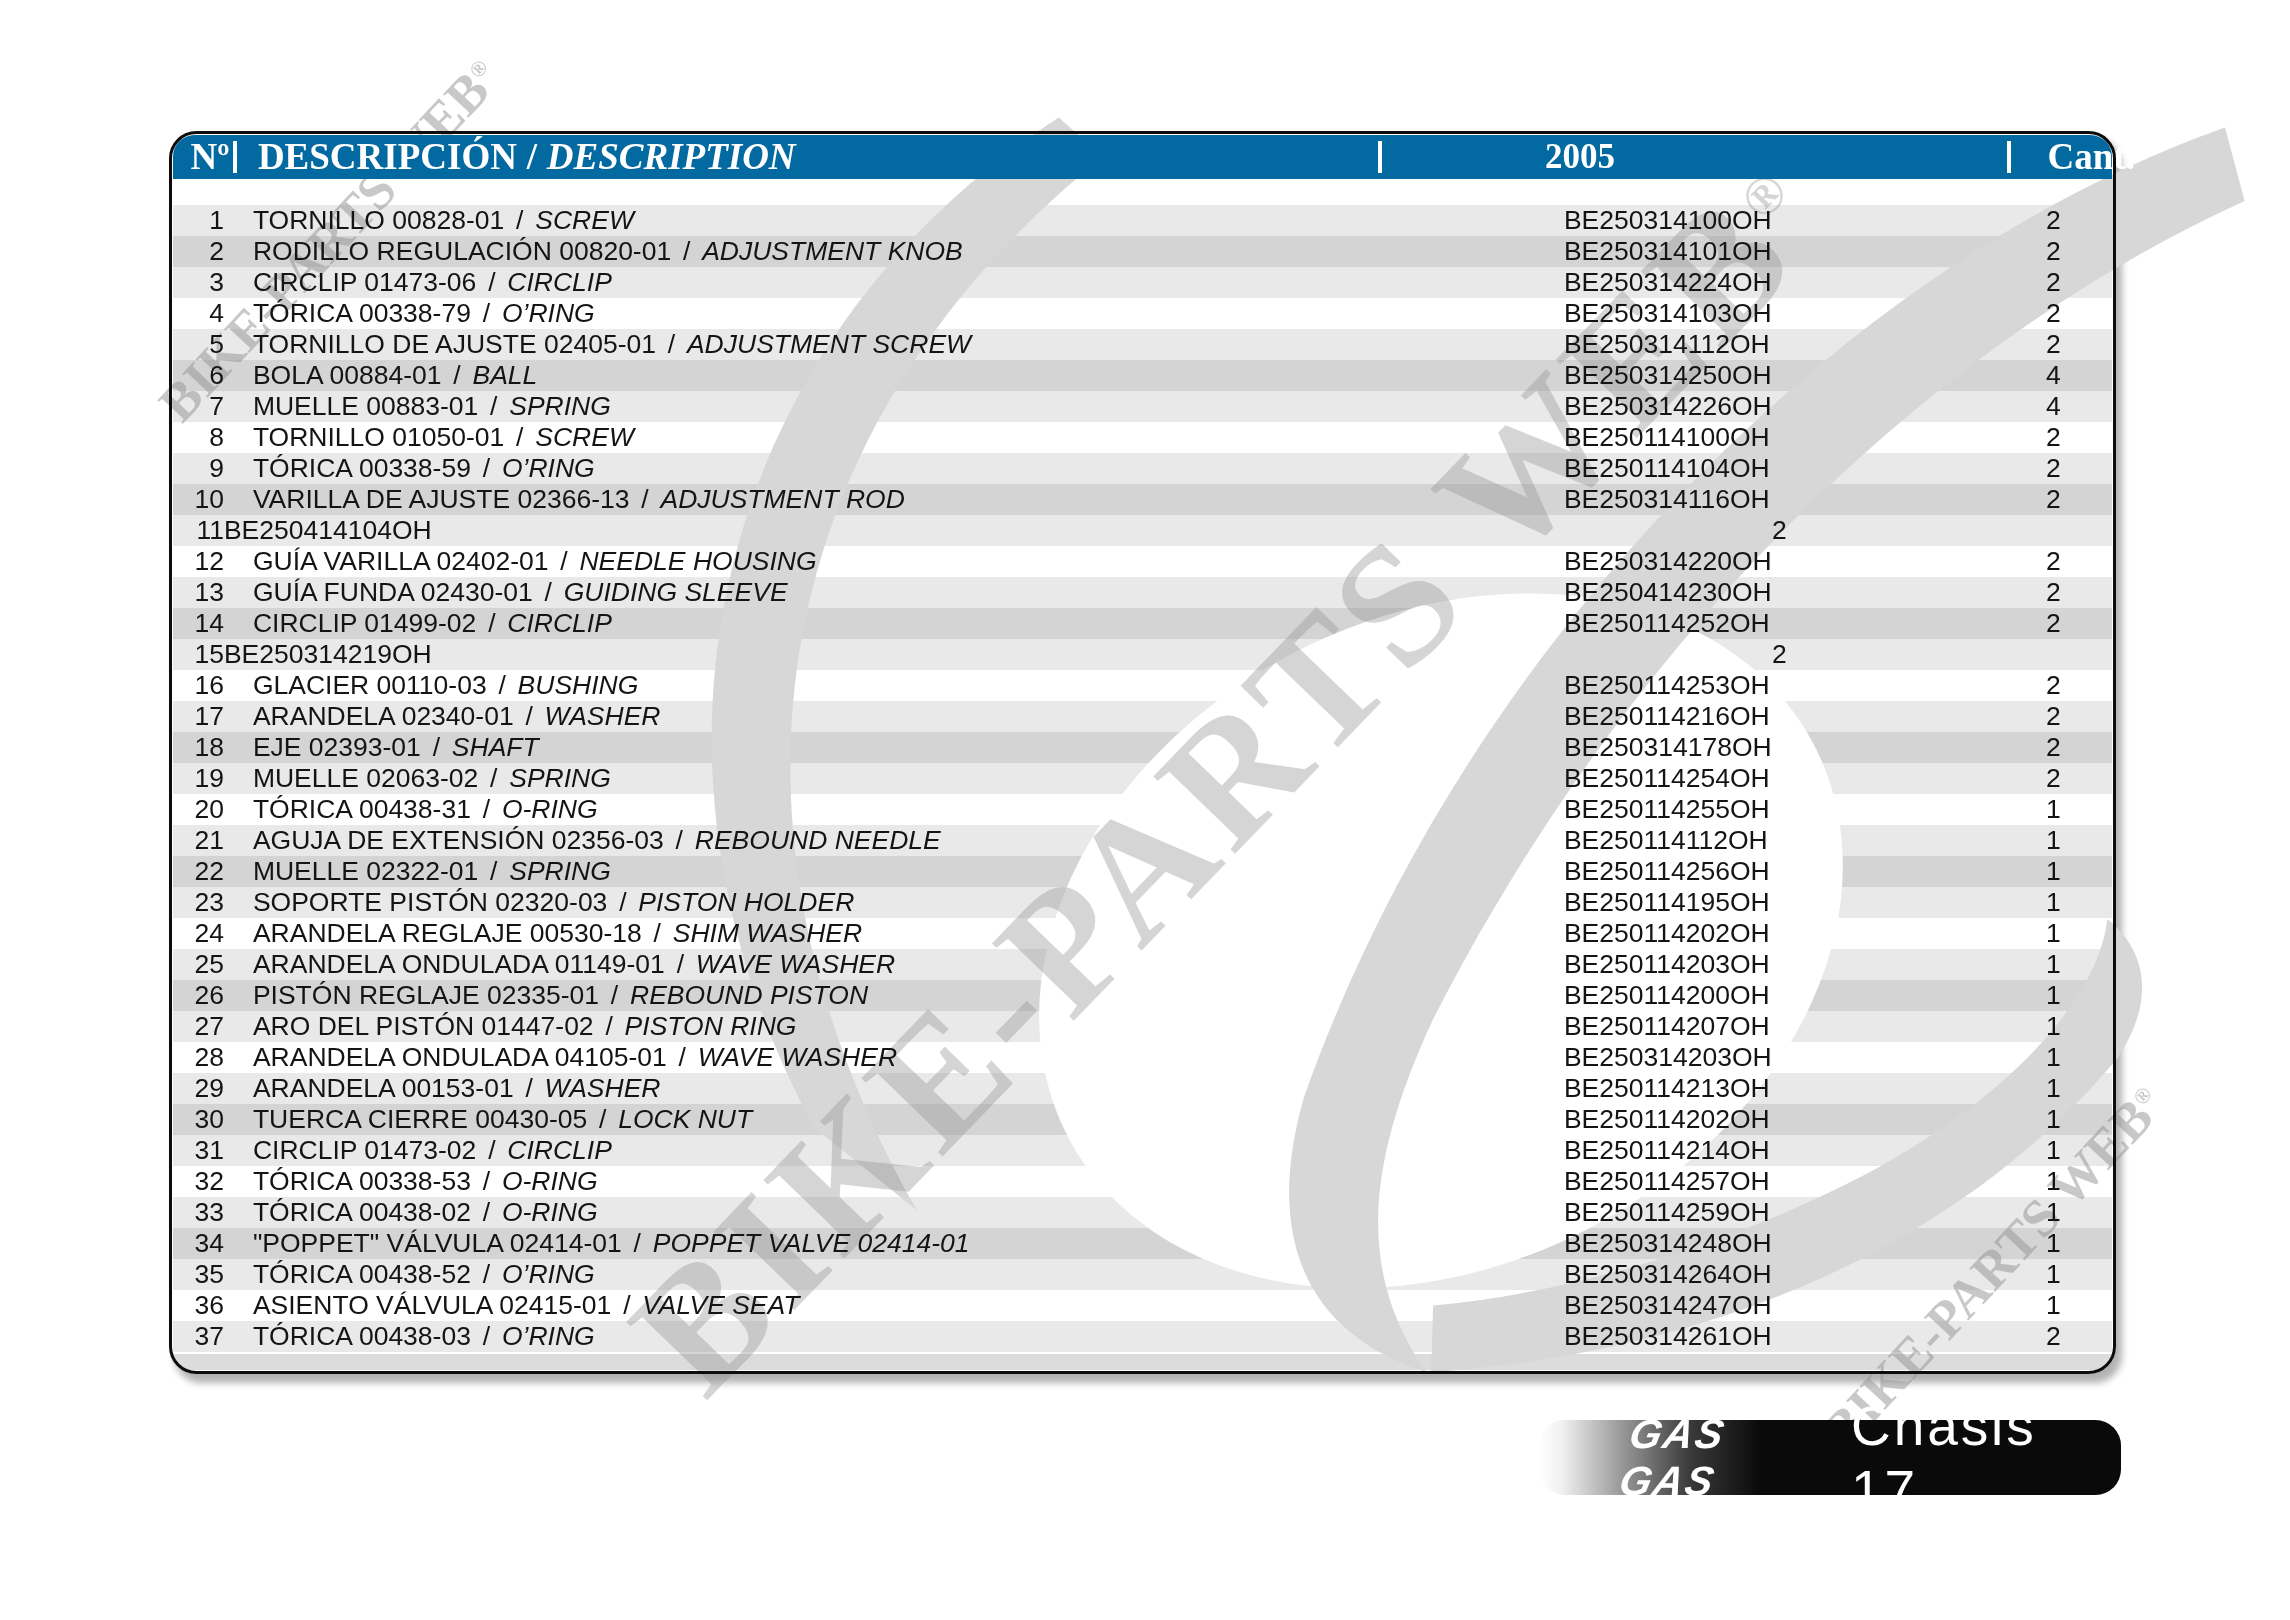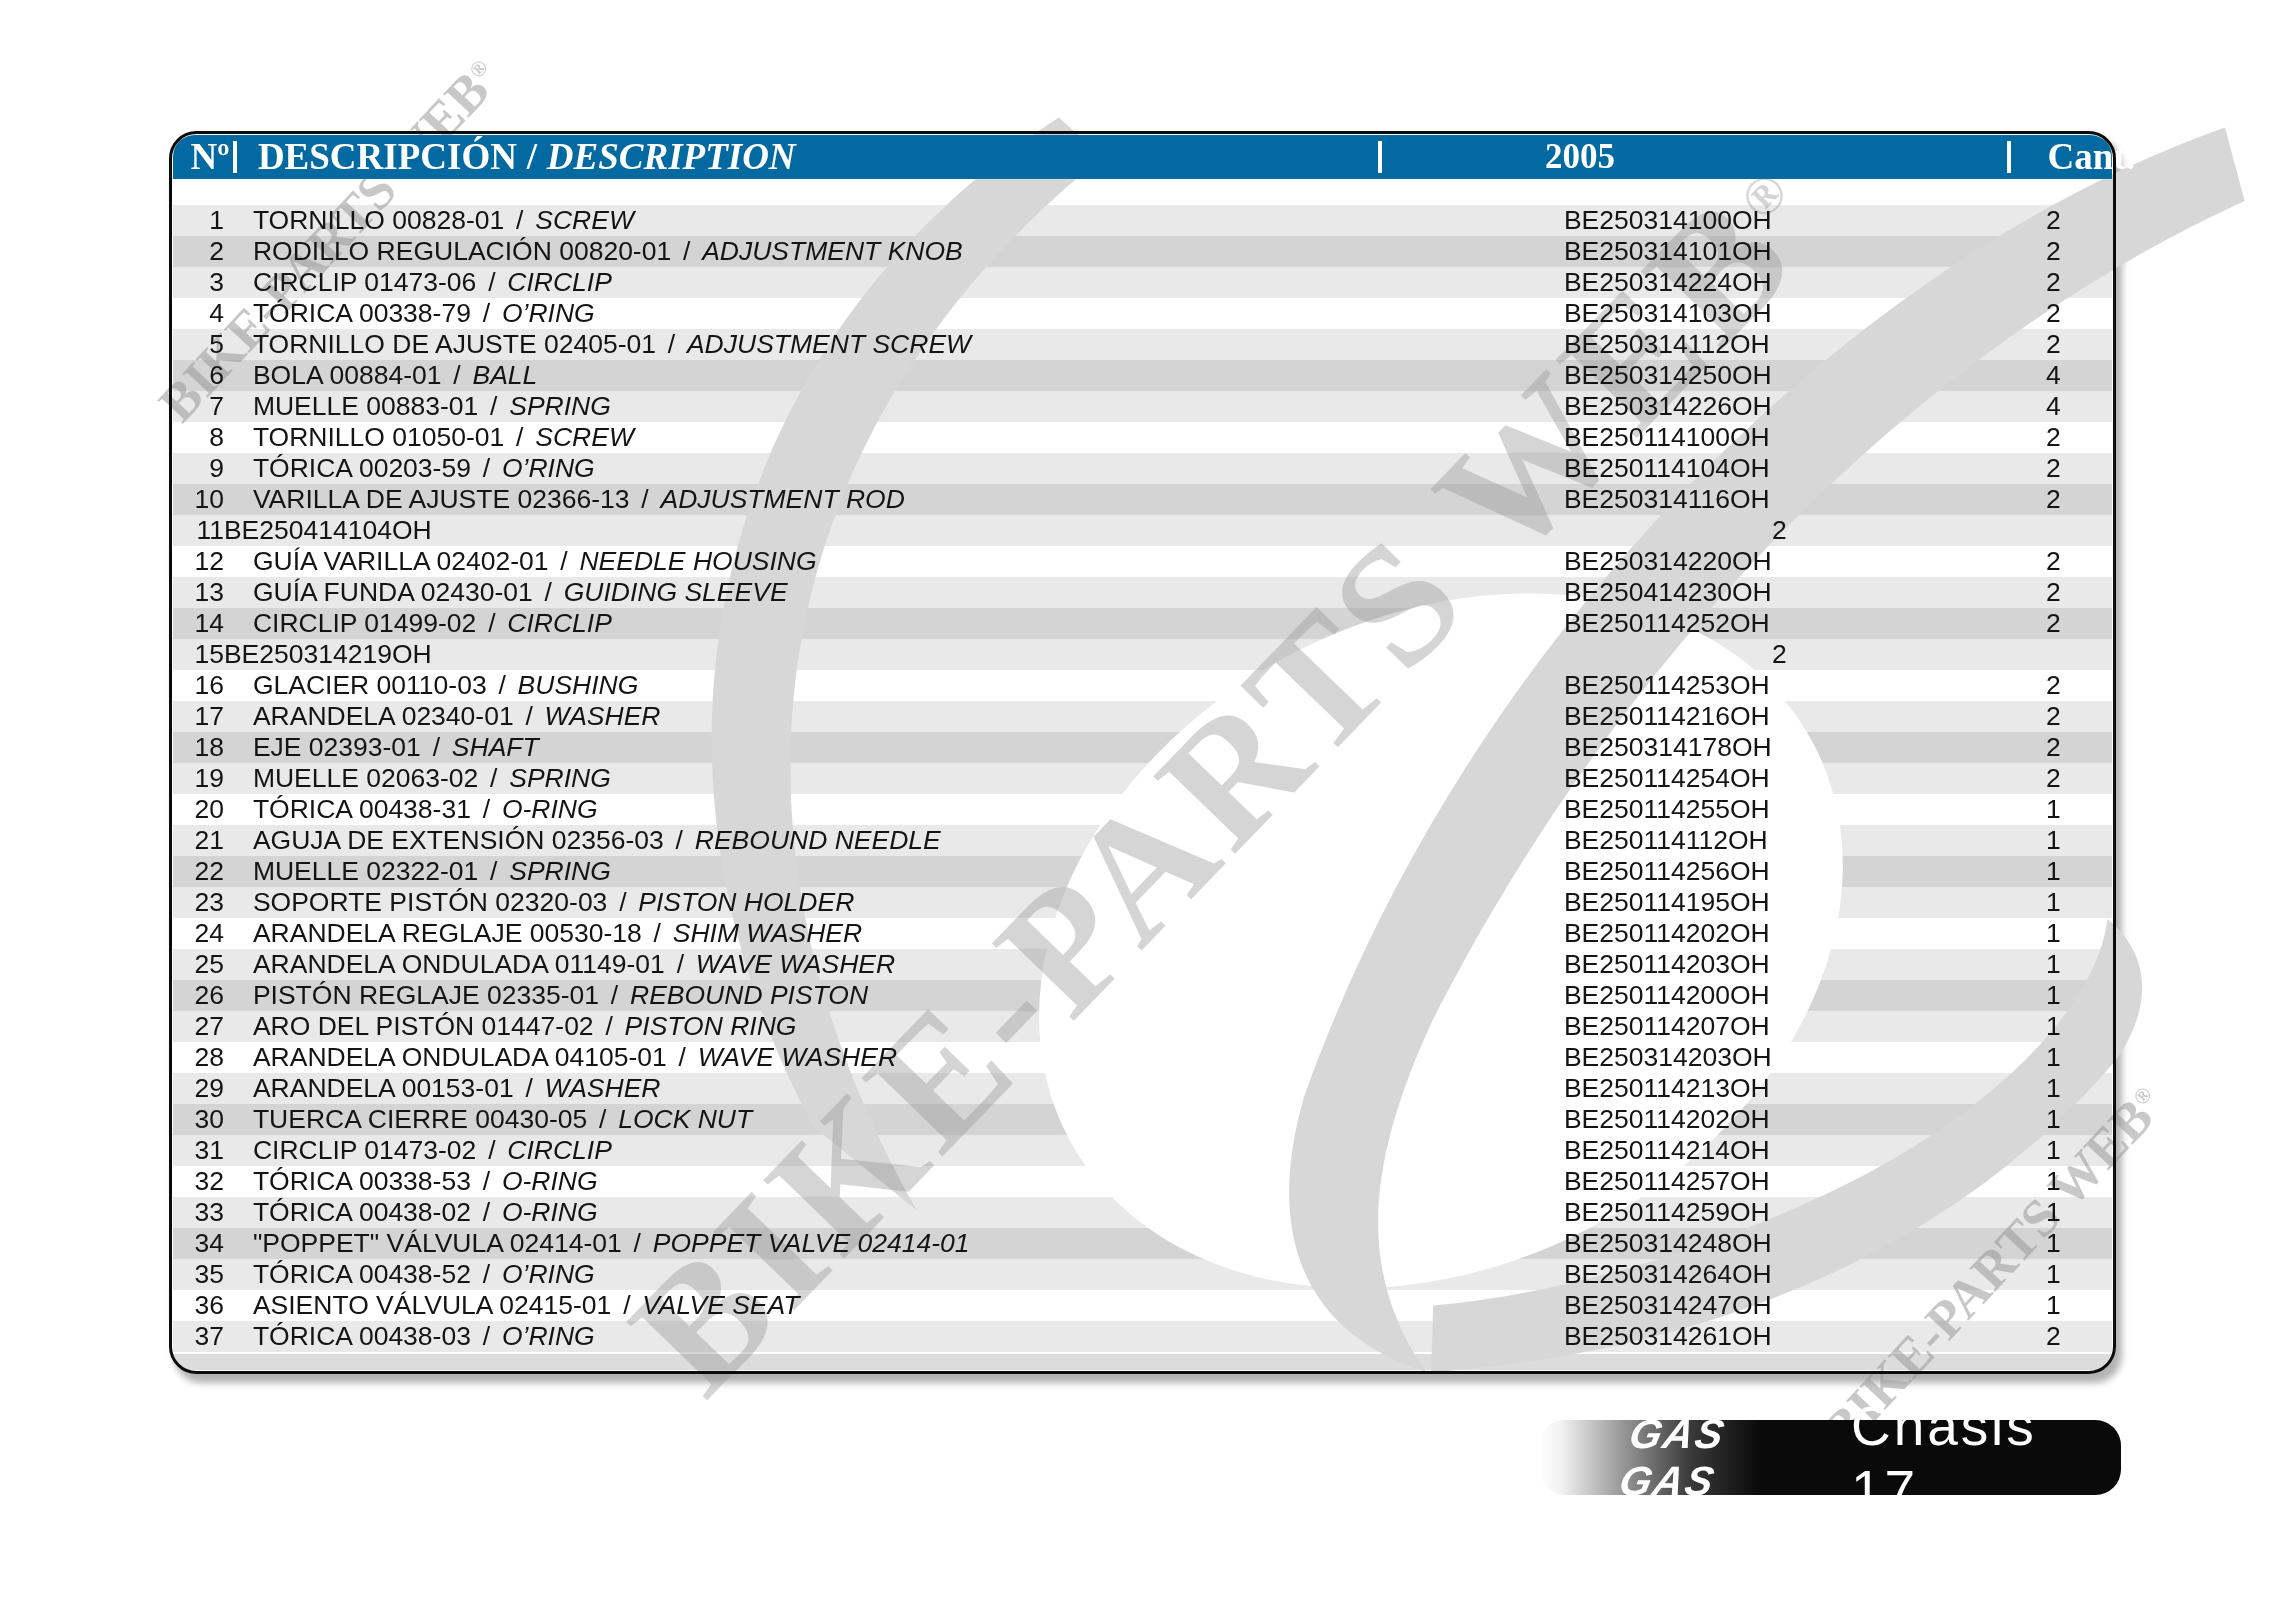--- a/index.html
+++ b/index.html
@@ -164,21 +164,21 @@
     <div class="c-desc">
       <span class="es">TORNILLO 01050-01</span><span class="sep">/</span><span class="en">SCREW</span>
     </div>
     <div class="c-part"><span>BE250114100OH</span></div>
     <div class="c-qty"><span>2</span></div>
   </div>
 
   <div class="row s-light">
     <div class="c-no"><span>9</span></div>
     <div class="c-desc">
-      <span class="es">TÓRICA 00203-59</span><span class="sep">/</span><span class="en">O’RING</span>
+      <span class="es">TÓRICA 00338-59</span><span class="sep">/</span><span class="en">O’RING</span>
     </div>
     <div class="c-part"><span>BE250114104OH</span></div>
     <div class="c-qty"><span>2</span></div>
   </div>
 
   <div class="row s-dark">
     <div class="c-no"><span>10</span></div>
     <div class="c-desc">
       <span class="es">VARILLA DE AJUSTE 02366-13</span><span class="sep">/</span><span class="en">ADJUSTMENT ROD</span>
     </div>

